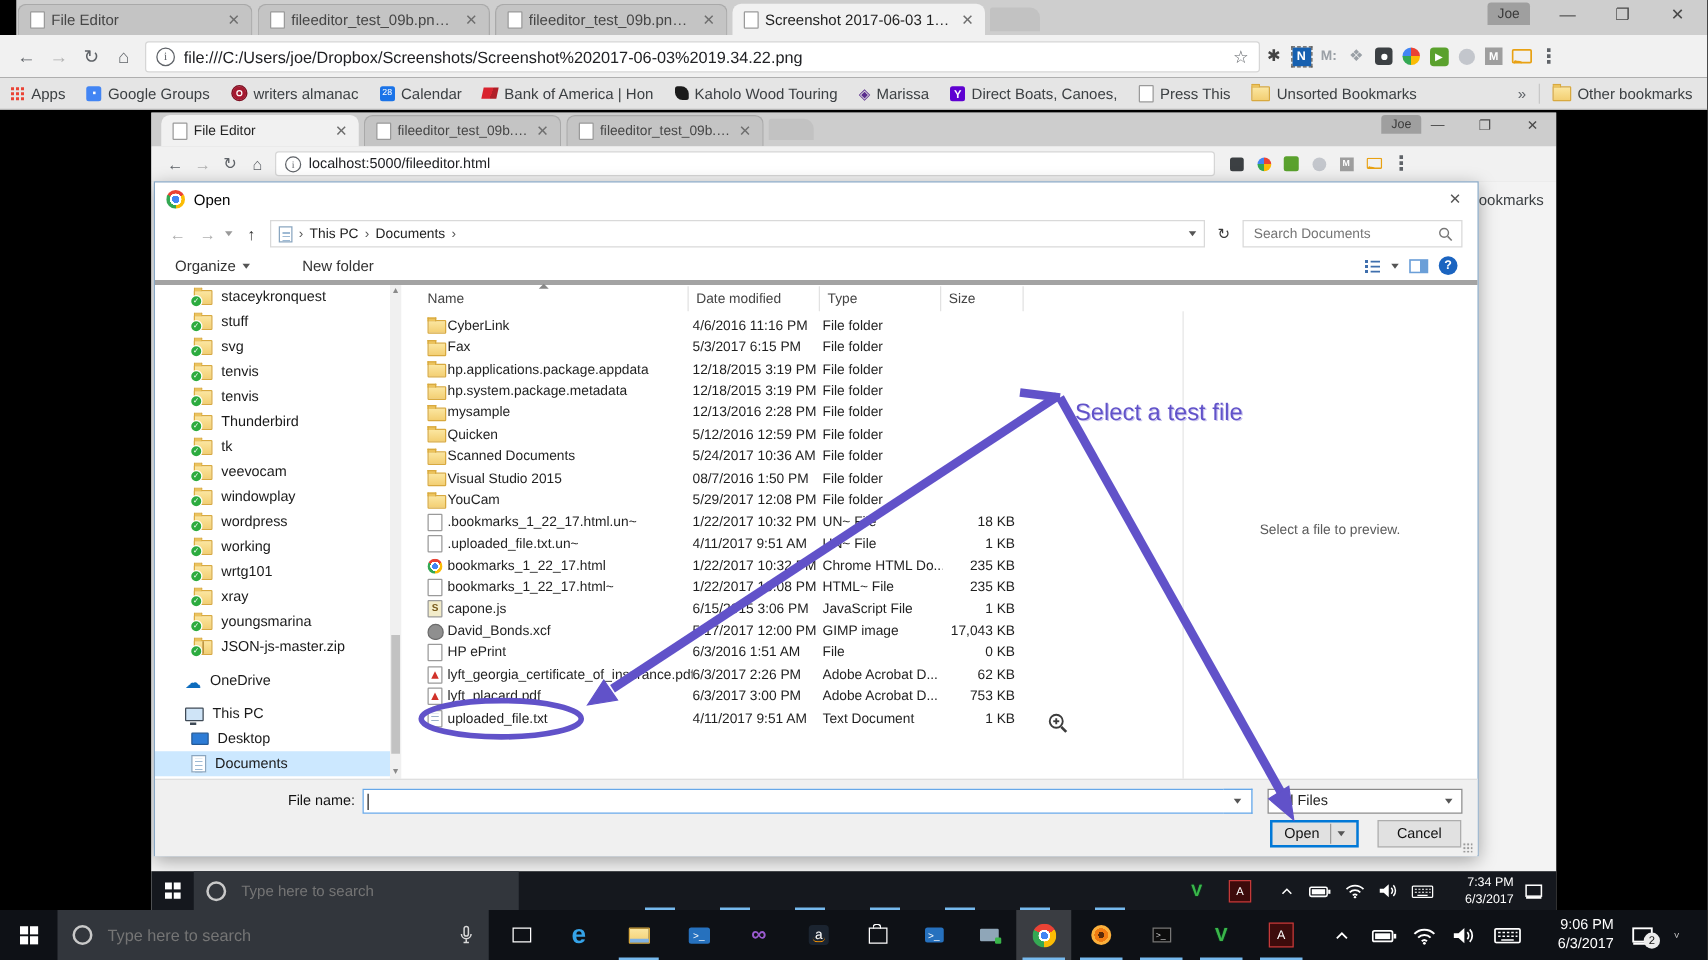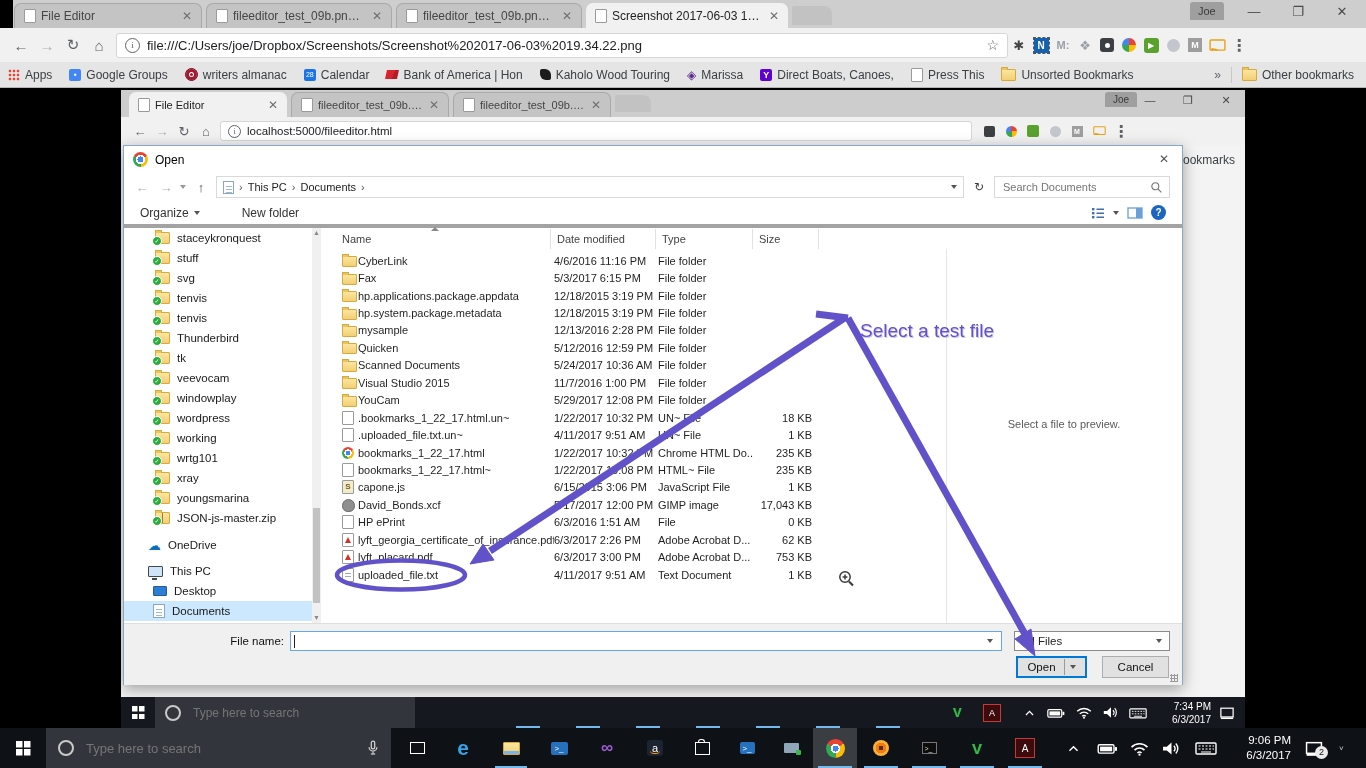--- a/index.html
+++ b/index.html
@@ -653,21 +653,21 @@
           <div class="f-row">
             <span class="fi fi-folder"></span>
             <span class="f-name">Scanned Documents</span>
             <span class="f-date">5/24/2017 10:36 AM</span>
             <span class="f-type">File folder</span>
             <span class="f-size"></span>
           </div>
           <div class="f-row">
             <span class="fi fi-folder"></span>
             <span class="f-name">Visual Studio 2015</span>
-            <span class="f-date">11/7/2016 1:00 PM</span>
+            <span class="f-date">08/7/2016 1:50 PM</span>
             <span class="f-type">File folder</span>
             <span class="f-size"></span>
           </div>
           <div class="f-row">
             <span class="fi fi-folder"></span>
             <span class="f-name">YouCam</span>
             <span class="f-date">5/29/2017 12:08 PM</span>
             <span class="f-type">File folder</span>
             <span class="f-size"></span>
           </div>

